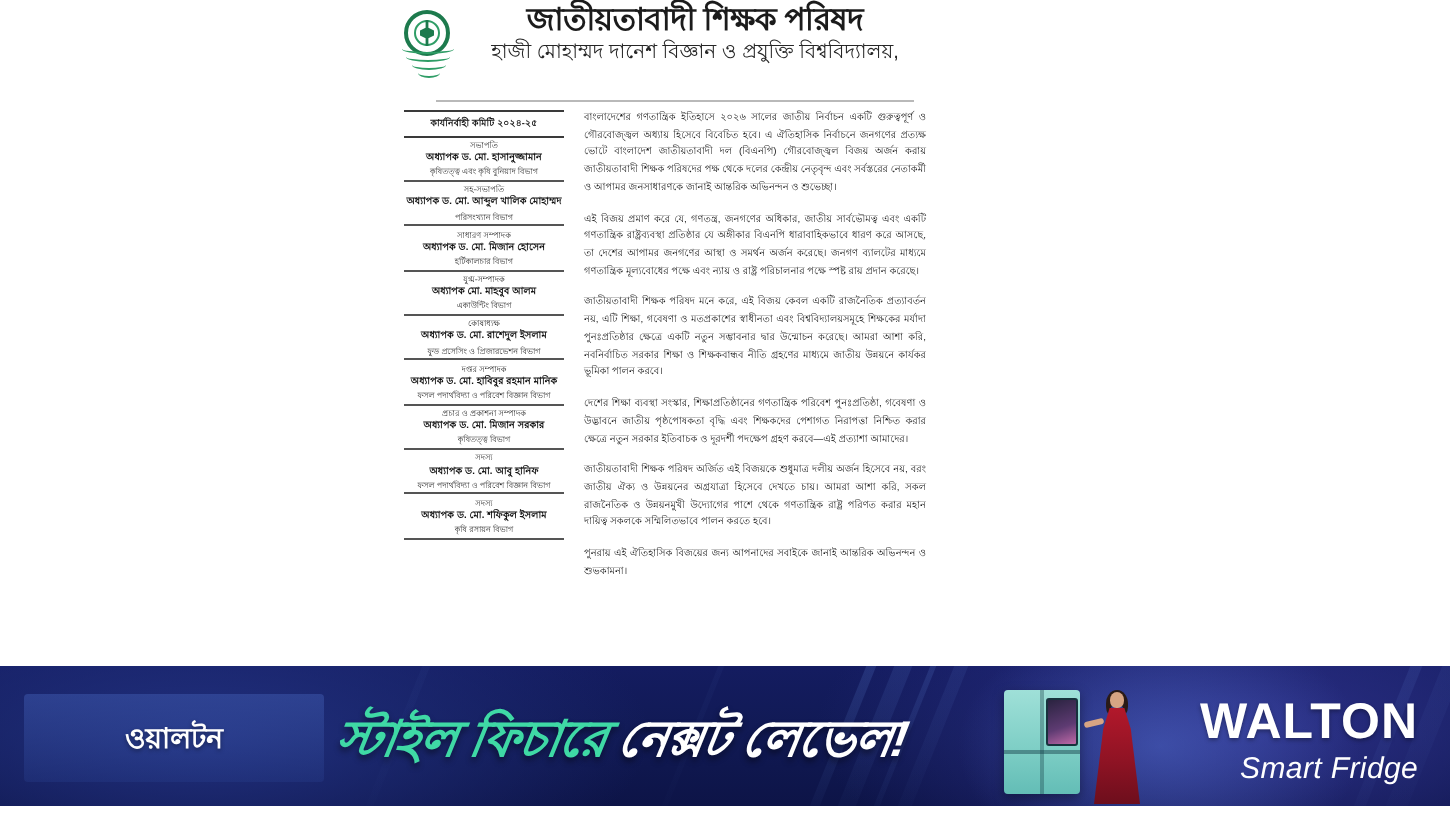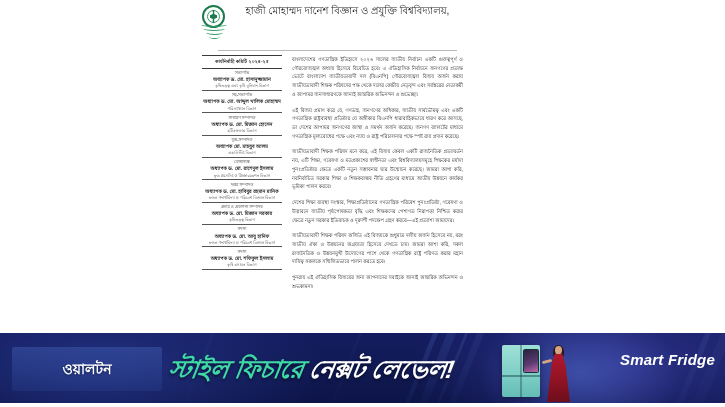--- a/index.html
+++ b/index.html
@@ -398,21 +398,21 @@
     color: #ffffff;
     font-size: 25px;
     font-weight: bold;
     letter-spacing: 0.5px;
     line-height: 1;
     text-shadow: 0 1px 2px rgba(0,0,0,.35);
   }
   .wm-sub {
     color: #ffffff;
     font-size: 15px;
-    font-weight: bold;
+    font-weight: normal;
     font-style: italic;
     letter-spacing: 0.2px;
     line-height: 1.05;
     margin-top: 3px;
     margin-left: 20px;
   }
 </style>
 </head>
 <body>
 
@@ -425,20 +425,21 @@
         <div class="ring"></div>
         <div class="glyph"></div>
         <div class="wreath">
             <span></span>
             <span></span>
             <span></span>
             <span></span>
           </div>
       </div>
       <div class="doc-titles">
+        <div class="doc-org">জাতীয়তাবাদী শিক্ষক পরিষদ</div>
         <div class="doc-sub">হাজী মোহাম্মদ দানেশ বিজ্ঞান ও প্রযুক্তি বিশ্ববিদ্যালয়,</div>
       </div>
       <div class="doc-rule"></div>
     </div>
 
     <div class="doc-body">
 
       <div class="doc-side">
         <div class="side-head">কার্যনির্বাহী কমিটি ২০২৪-২৫</div>
 
@@ -558,18 +559,19 @@
       </div>
       <div class="model">
         <div class="hair"></div>
         <div class="head"></div>
         <div class="dress"></div>
         <div class="arm"></div>
       </div>
     </div>
 
     <div class="walton-mark">
+      <div class="wm-main">WALTON</div>
       <div class="wm-sub">Smart Fridge</div>
     </div>
 
   </div>
 
 </div>
 
 </body></html>

